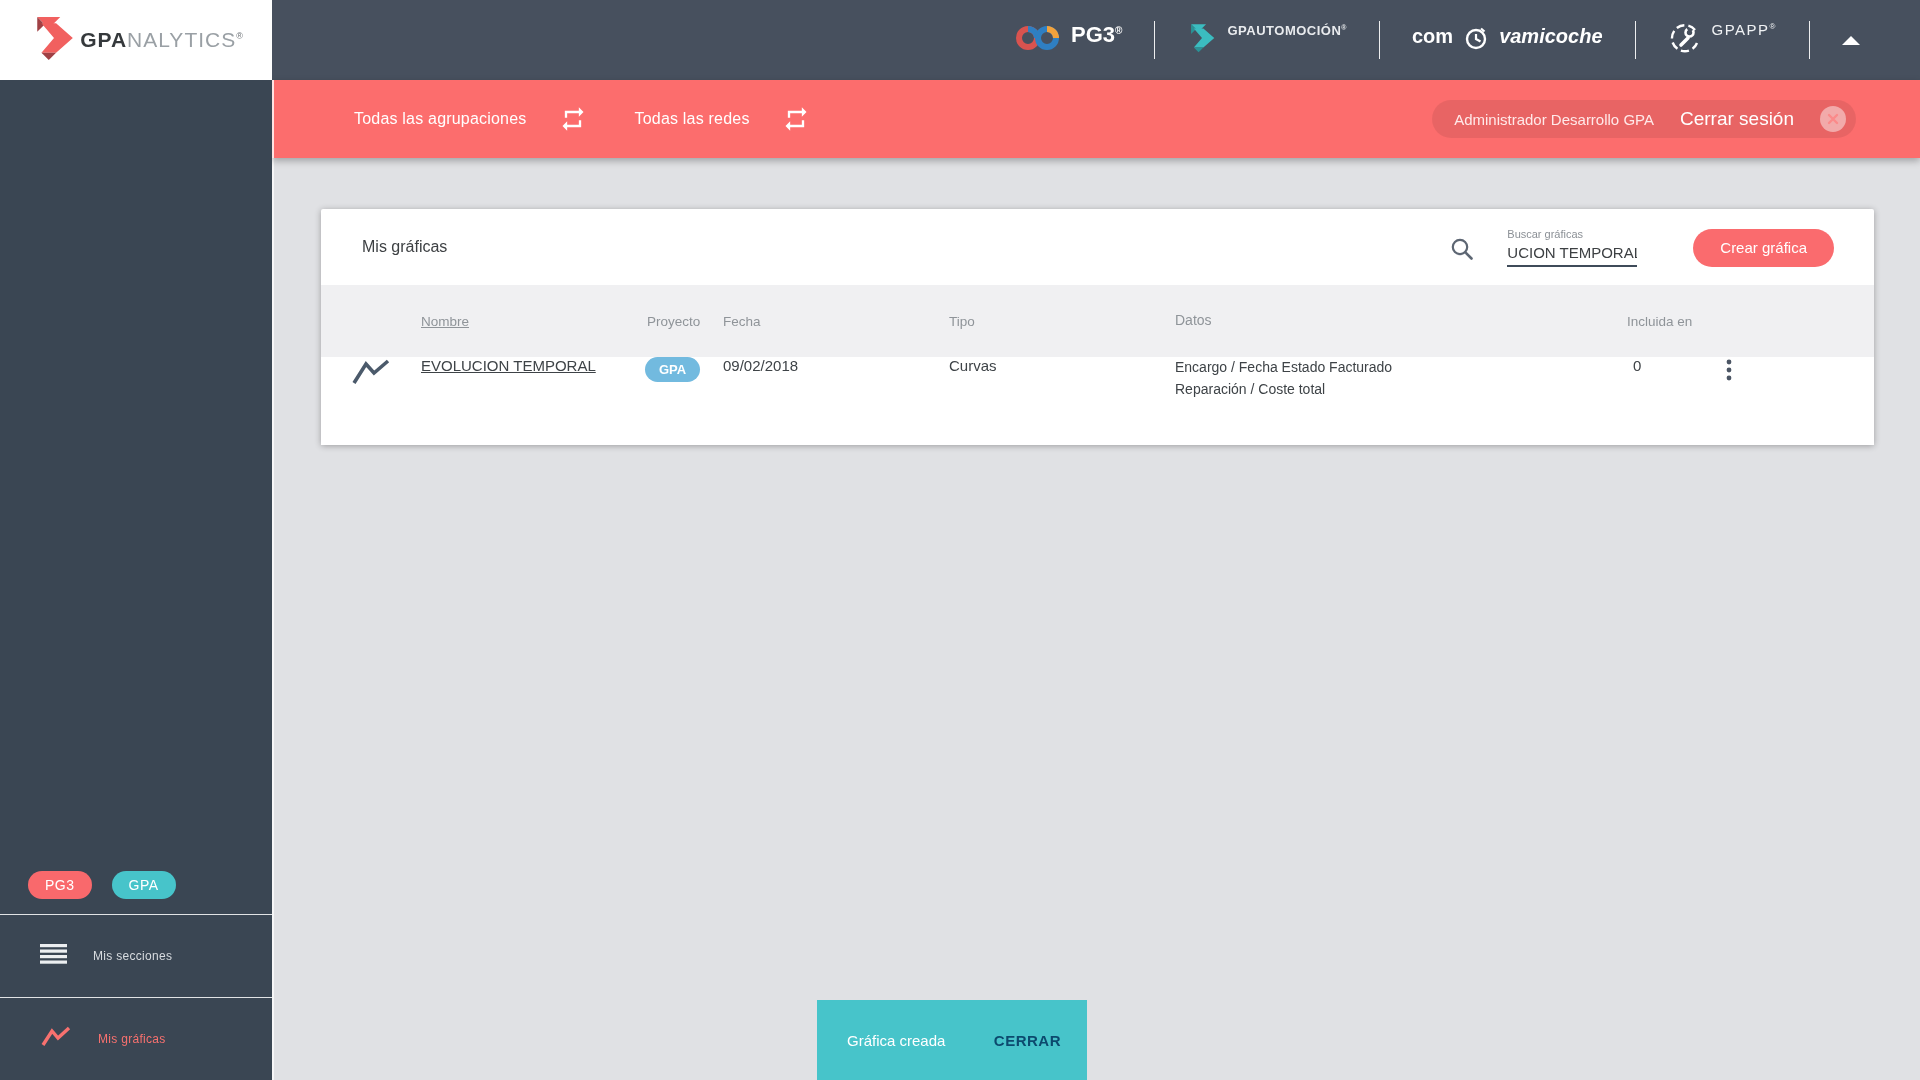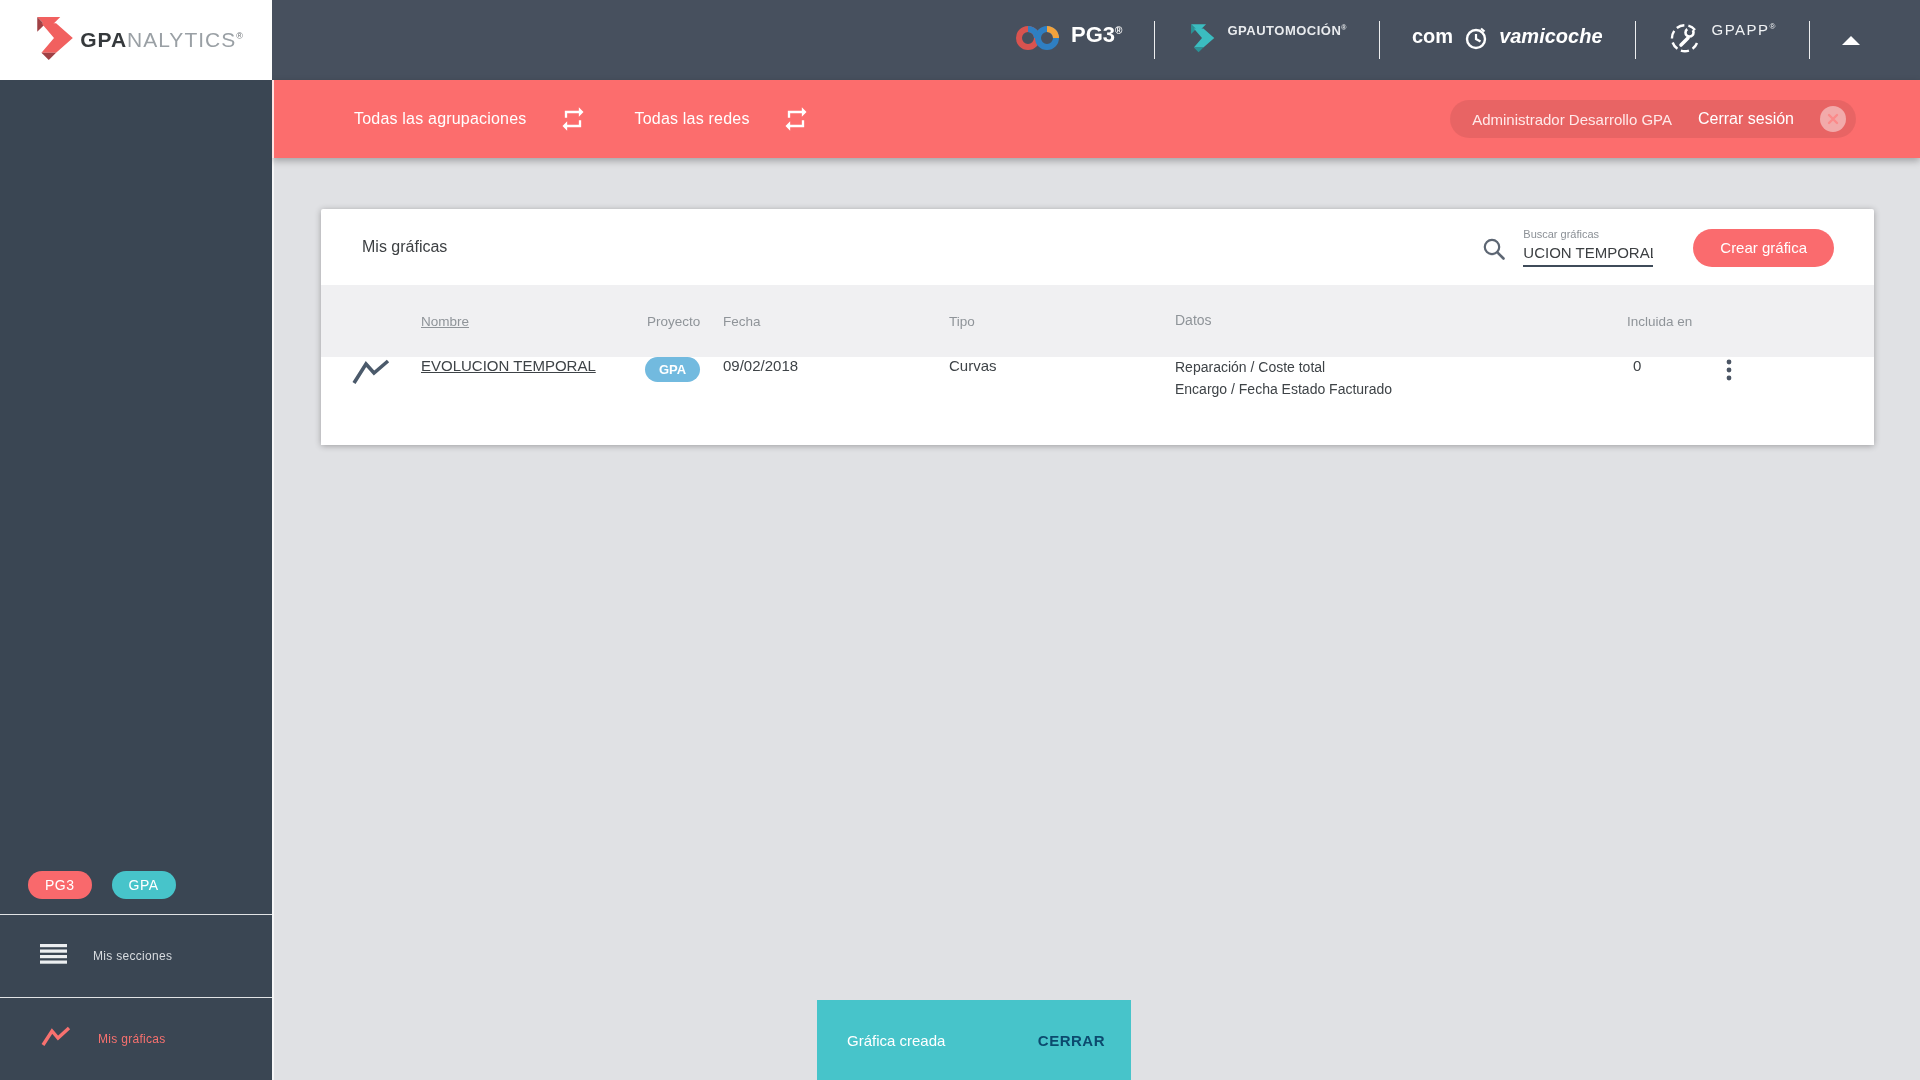--- a/index.html
+++ b/index.html
@@ -38,29 +38,29 @@
   .gpapp-text sup { font-size:8px; }
   .caret-up { width:0; height:0; border-left:9px solid transparent; border-right:9px solid transparent; border-bottom:9px solid #ffffff; cursor:pointer; }
 
   
   .filter-bar { position:absolute; left:272px; top:80px; width:1648px; height:78px; background:#fc6d6d; display:flex; align-items:center; padding:0 64px 0 80px; box-shadow:0 3px 7px rgba(0,0,0,0.28); border-left:2px solid rgba(255,255,255,0.8); z-index:4; }
   .filter-label { color:#fff; font-size:16px; letter-spacing:0.2px; cursor:pointer; }
   .swap-icon { margin-left:32px; cursor:pointer; display:flex; }
   .gap-net { margin-left:48px; }
   .user-pill { margin-left:auto; background:rgba(0,0,0,0.08); border-radius:19px; height:38px; display:flex; align-items:center; padding:0 10px 0 22px; gap:26px; }
   .user-name { color:#ffe9e9; font-size:15px; }
-  .logout-btn { color:#fff; font-size:16px; background:none; border:none; font-family:inherit; cursor:pointer; }
+  .logout-btn { color:#fff; font-size:19px; background:none; border:none; font-family:inherit; cursor:pointer; }
   .close-circle { width:26px; height:26px; border-radius:50%; background:rgba(255,255,255,0.45); display:flex; align-items:center; justify-content:center; cursor:pointer; }
 
   
   .content { position:absolute; left:272px; top:158px; width:1648px; height:922px; border-left:2px solid rgba(255,255,255,0.7); }
   .card { position:absolute; left:47px; top:51px; width:1553px; background:#fff; border-radius:2px; box-shadow:0 1px 6px rgba(0,0,0,0.3); }
   .card-head { height:76px; display:flex; align-items:center; padding:0 40px 0 41px; }
   .card-title { font-size:16px; color:#3d4043; }
-  .search-group { margin-left:auto; display:flex; align-items:flex-end; gap:16px; }
+  .search-group { margin-left:auto; display:flex; align-items:flex-end; gap:32px; }
   .input-wrap { width:130px; }
   .input-label { font-size:11px; color:#8b9096; margin-bottom:2px; }
   .search-input { width:130px; border:none; border-bottom:2px solid #3f4b59; background:transparent; outline:none; font-family:inherit; font-size:15px; color:#3d4043; padding:2px 0 4px 0; }
   .create-btn { margin-left:24px; background:#fa6b6e; color:#fff; border:none; border-radius:19px; height:38px; padding:0 27px; font-size:15px; font-family:inherit; cursor:pointer; }
 
   
   .thead { background:#f0f0f2; height:72px; display:flex; align-items:center; color:#8f9499; font-size:13.5px; }
   .trow { background:#fff; height:88px; display:flex; align-items:flex-start; color:#3e4347; font-size:15px; cursor:pointer; }
   .col-icon { width:100px; display:flex; justify-content:center; }
   .col-nombre { width:226px;text-decoration:underline; }
@@ -68,21 +68,21 @@
   .col-fecha { width:226px; }
   .col-tipo { width:226px; }
   .col-datos { width:452px; font-size:14px; line-height:1.55; }
   .col-incluida { width:84px; }
   .col-actions { flex:1; display:flex; }
   .val-incluida { padding-left:6px; }
   .kebab { margin-left:6px; cursor:pointer; display:flex; }
   .proj-badge { display:inline-block; background:#72badf; color:#fff; font-weight:700; font-size:13px; padding:5px 14px; border-radius:14px; margin-left:-2px; }
 
   
-  .toast { position:absolute; left:50%; margin-left:-143px; bottom:0; width:314px; height:80px; background:#47c4ca; display:flex; align-items:center; justify-content:space-between; padding:0 16px 0 30px; z-index:6; }
+  .toast { position:absolute; left:50%; margin-left:-143px; bottom:0; width:270px; height:80px; background:#47c4ca; display:flex; align-items:center; justify-content:space-between; padding:0 16px 0 30px; z-index:6; }
   .toast-msg { color:#fff; font-size:15px; }
   .toast-action { color:#0c4a6e; font-size:15px; font-weight:700; letter-spacing:0.5px; background:none; border:none; font-family:inherit; cursor:pointer; padding:10px; }
 </style>
 </head>
 <body>
 
 <div class="sidebar">
   <div class="logo-box">
     <span>
       <svg width="52" height="46" viewBox="0 0 44 44">
@@ -253,22 +253,22 @@
           </svg>
         </span>
       </div>
       <div class="col-nombre">EVOLUCION TEMPORAL</div>
       <div class="col-proyecto">
         <span class="proj-badge">GPA</span>
       </div>
       <div class="col-fecha">09/02/2018</div>
       <div class="col-tipo">Curvas</div>
       <div class="col-datos">
+        <div>Encargo / Fecha Estado Facturado</div>
         <div>Reparación / Coste total</div>
-        <div>Encargo / Fecha Estado Facturado</div>
       </div>
       <div class="col-incluida">
         <span class="val-incluida">0</span>
       </div>
       <div class="col-actions">
         <span class="kebab">
           <svg width="24" height="26" viewBox="0 0 24 26">
             <circle cx="12" cy="5" r="2.4" fill="#4b5564"></circle>
             <circle cx="12" cy="13" r="2.4" fill="#4b5564"></circle>
             <circle cx="12" cy="21" r="2.4" fill="#4b5564"></circle>

